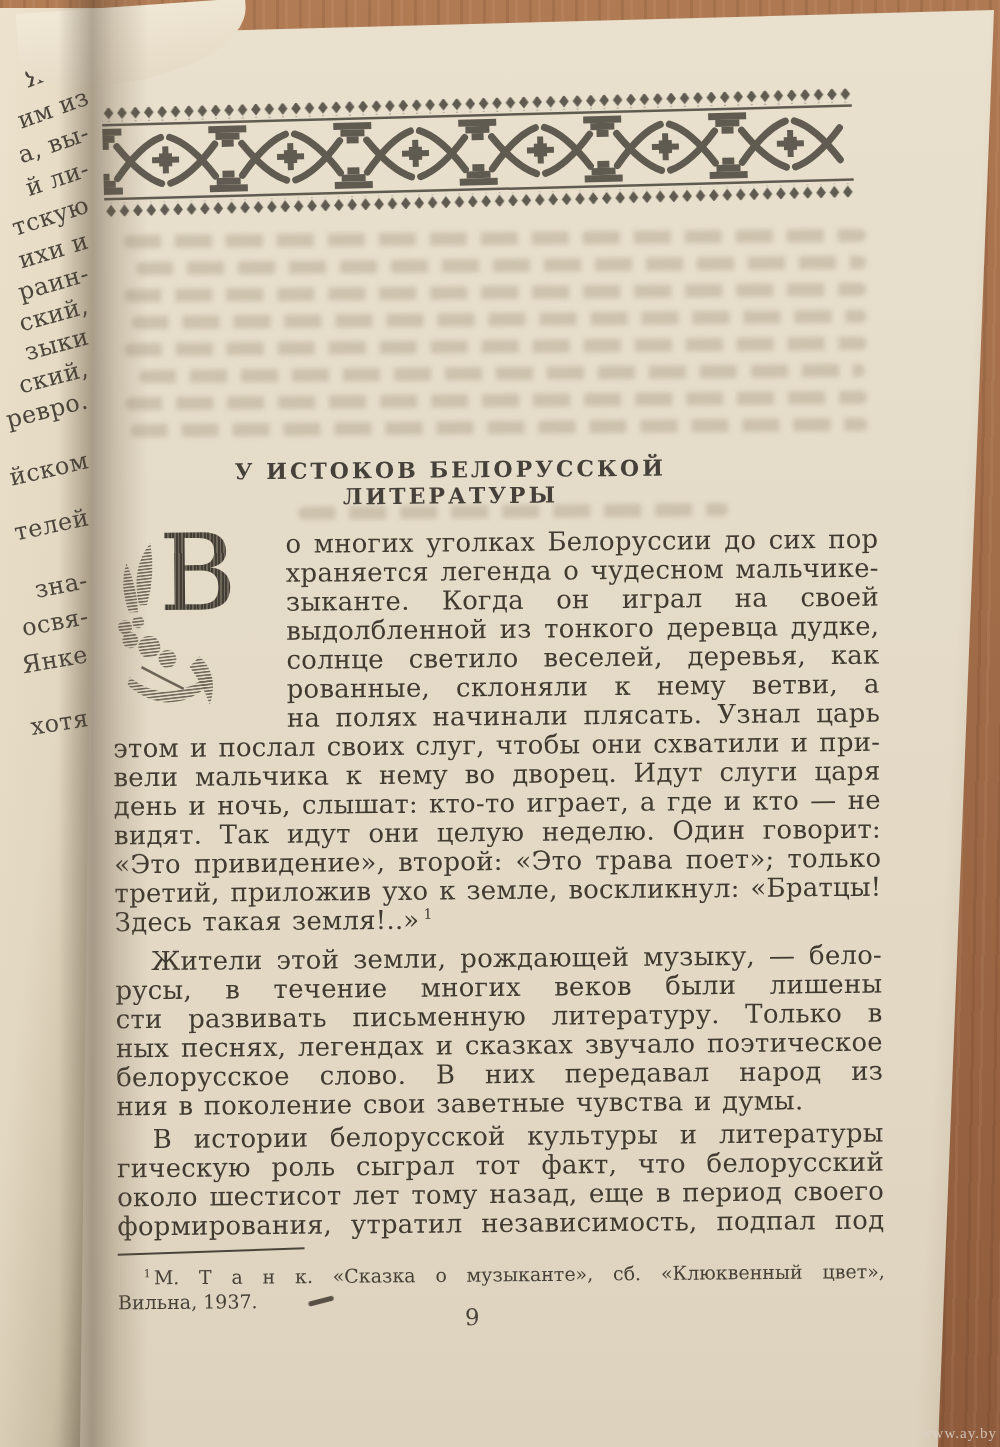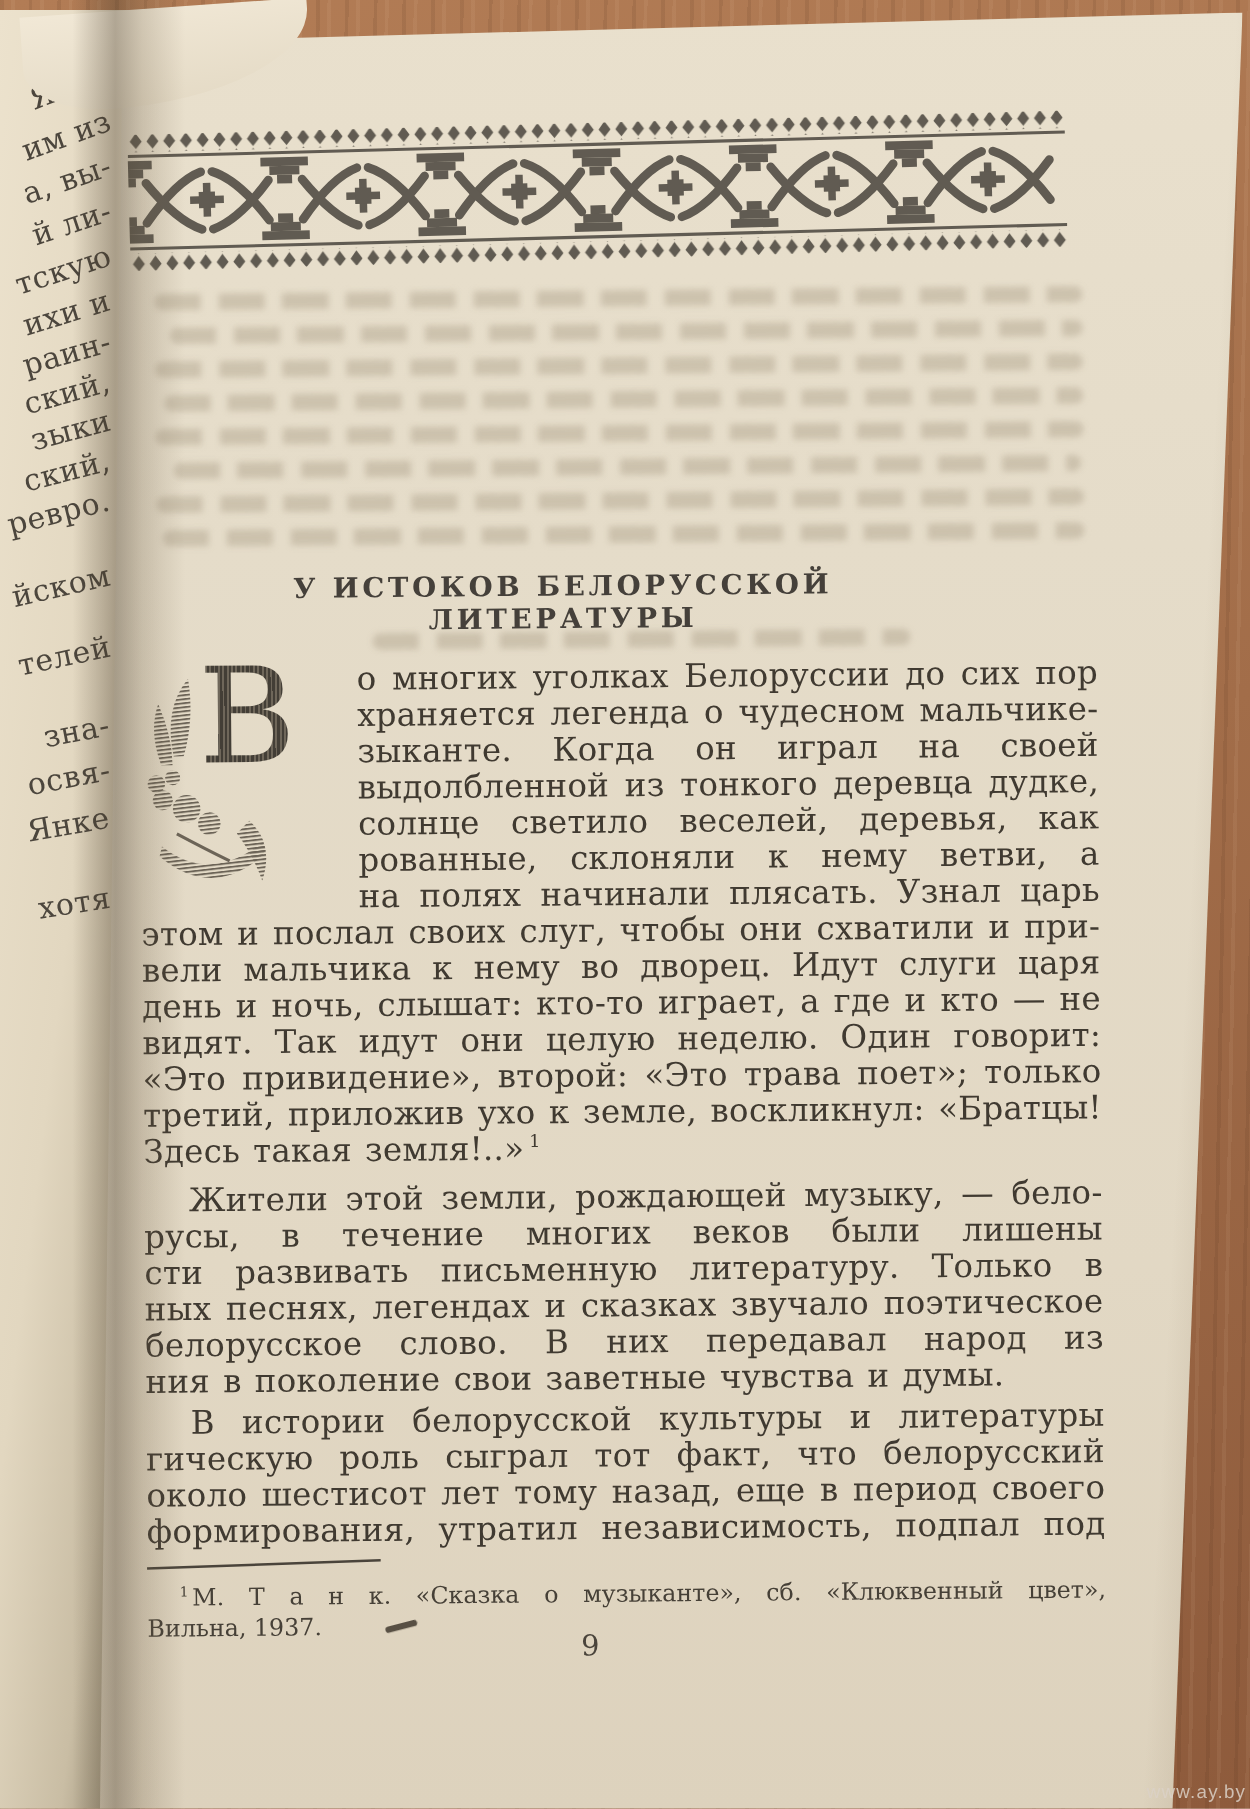--- a/index.html
+++ b/index.html
@@ -114,21 +114,21 @@
   .footnote{position:absolute;left:113px;top:1258px;width:767px;font-size:19px;line-height:25px;color:#464037;}
   .fn-l1{padding-left:26px;text-align:justify;text-align-last:justify;}
   .fn-marker{font-size:11px;vertical-align:super;margin-right:3px;}
   .pen-mark{position:absolute;left:303px;top:1297px;width:26px;height:5px;border-radius:3px;
     background:#585044;transform:rotate(-14deg);filter:blur(.4px);}
   .page-num{position:absolute;left:100px;top:1304px;width:734px;text-align:center;
     font-size:23px;color:#4a443b;}
 
   
   .watermark{position:absolute;right:3px;bottom:5px;z-index:5;
-    font-family:Liberation Sans, sans-serif;font-size:15px;color:rgba(219,209,199,.85);letter-spacing:1px;}
+    font-family:Liberation Serif, serif;font-size:15px;color:rgba(219,209,199,.85);letter-spacing:1px;}
 </style>
 </head>
 <body>
 
 <div class="left-page">
   <span class="lp-frag">Янки</span>
   <span class="lp-frag">им из</span>
   <span class="lp-frag">а, вы-</span>
   <span class="lp-frag">й ли-</span>
   <span class="lp-frag">тскую</span>

